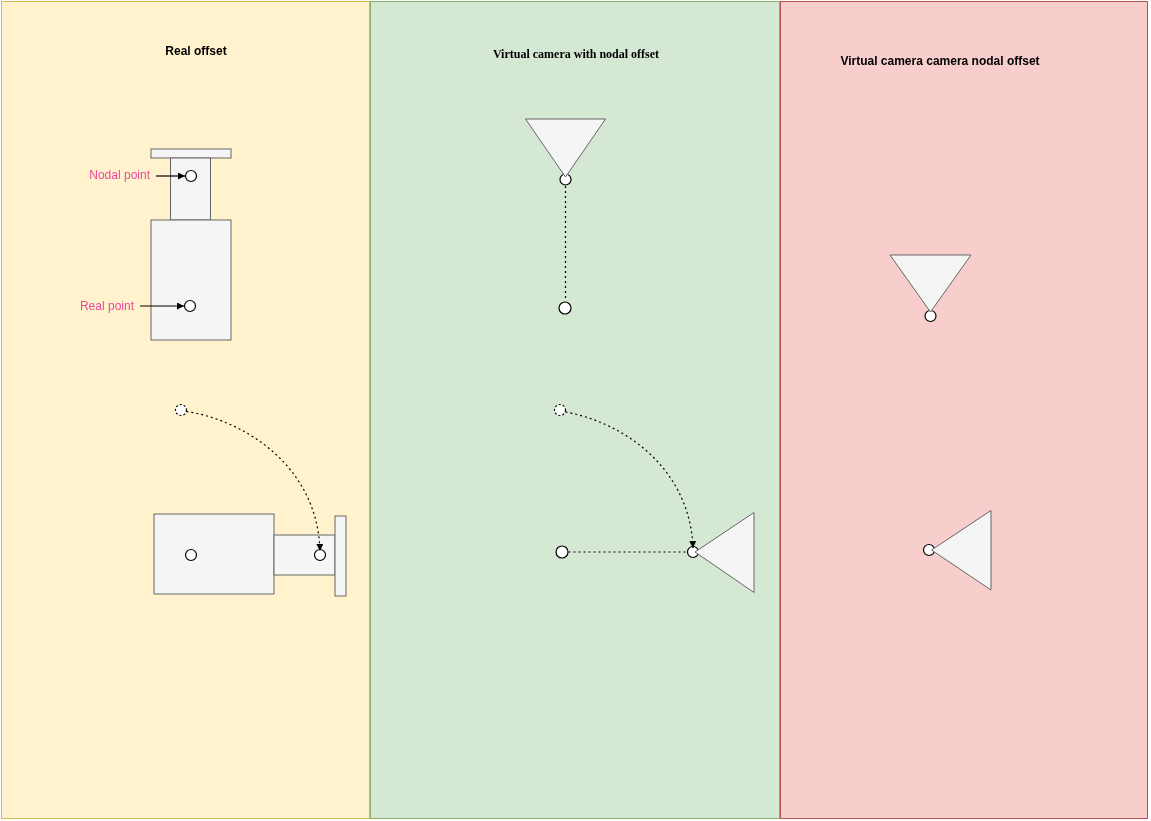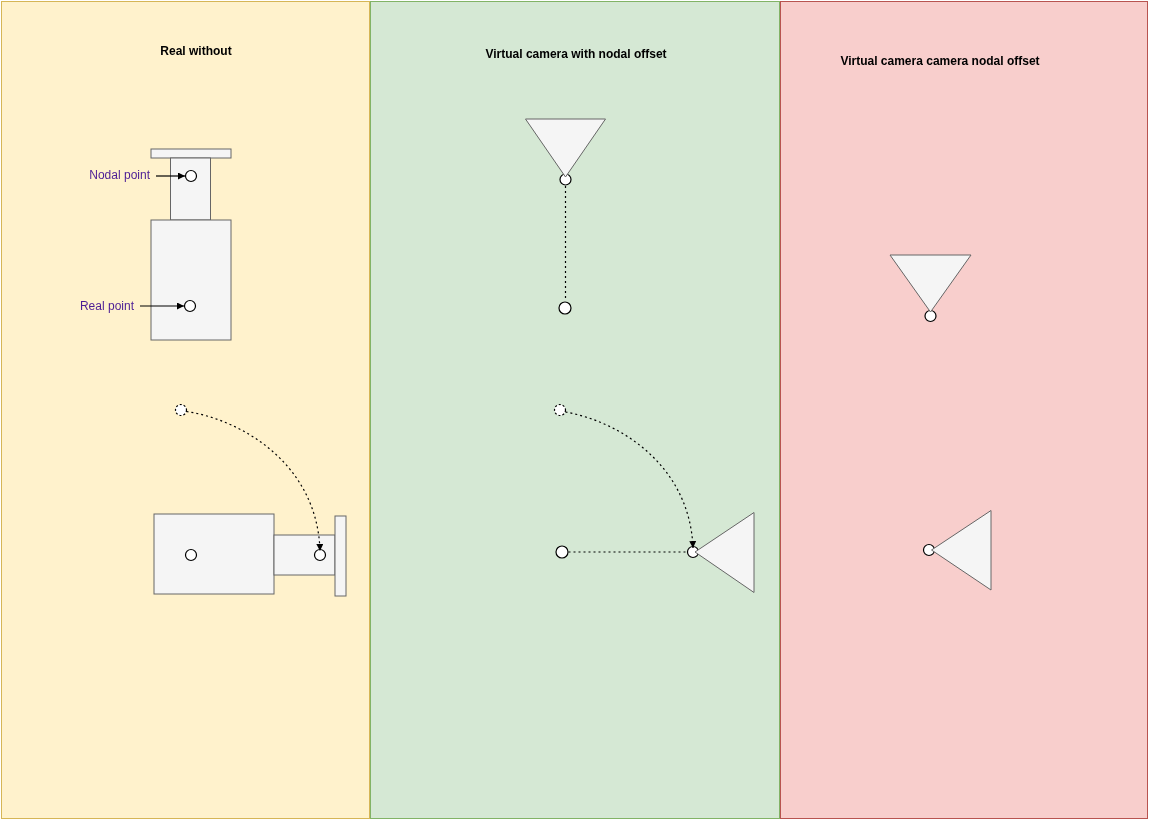--- a/index.html
+++ b/index.html
@@ -15,26 +15,26 @@
   .panel { position: absolute; top: 1px; height: 818px; border: 1px solid; }
   #panel-real    { left: 1px;   width: 369px; background: #FFF2CC; border-color: #D6B656; }
   #panel-with    { left: 370px; width: 410px; background: #D5E8D4; border-color: #82B366; }
   #panel-without { left: 780px; width: 368px; background: #F8CECC; border-color: #B85450; }
 
   .panel-title {
     position: absolute; width: 240px; text-align: center;
     font-size: 12px; font-weight: bold; color: #000000; line-height: 13px;
   }
   #title-real    { left: 76px;  top: 45px; }
-  #title-with    { left: 456px; top: 48px; }
+  #title-with    { left: 456px; top: 48px; font-family: Liberation Serif, serif; }
   #title-without { left: 820px; top: 55px; }
 
   .pt-label {
     position: absolute; width: 92px; text-align: right;
-    font-size: 12px; color: #4c1d95; line-height: 13px;
+    font-size: 12px; color: #ec4899; line-height: 13px;
   }
   #label-nodal { left: 58px; top: 169px; }
   #label-pivot { left: 42px; top: 300px; }
 
   svg.overlay { position: absolute; inset: 0; pointer-events: none; }
 
   .camera-shape { fill: #F5F5F5; stroke: #666666; stroke-width: 1; }
   .pt           { fill: #FFFFFF; stroke: #000000; stroke-width: 1.2; }
   .pt-ghost     { fill: #FFFFFF; stroke: #000000; stroke-width: 1.2; stroke-dasharray: 2 2; }
   .dash-line    { fill: none; stroke: #000000; stroke-width: 1.2; stroke-dasharray: 2 3; }
@@ -42,21 +42,21 @@
 </style>
 </head>
 <body>
 
 <div class="canvas">
 
   <section class="panel" id="panel-real"></section>
   <section class="panel" id="panel-with"></section>
   <section class="panel" id="panel-without"></section>
 
-  <div class="panel-title" id="title-real">Real without</div>
+  <div class="panel-title" id="title-real">Real offset</div>
   <div class="panel-title" id="title-with">Virtual camera with nodal offset</div>
   <div class="panel-title" id="title-without">Virtual camera camera nodal offset</div>
 
   <div class="pt-label" id="label-nodal">Nodal point</div>
   <div class="pt-label" id="label-pivot">Real point</div>
 
   <svg class="overlay" width="1151" height="821" viewBox="0 0 1151 821">
     <defs>
       <marker id="arrow" markerUnits="userSpaceOnUse" markerWidth="8" markerHeight="8" refX="7" refY="3.5" orient="auto">
         <path d="M0,0 L7,3.5 L0,7 Z" fill="#000000"></path>

